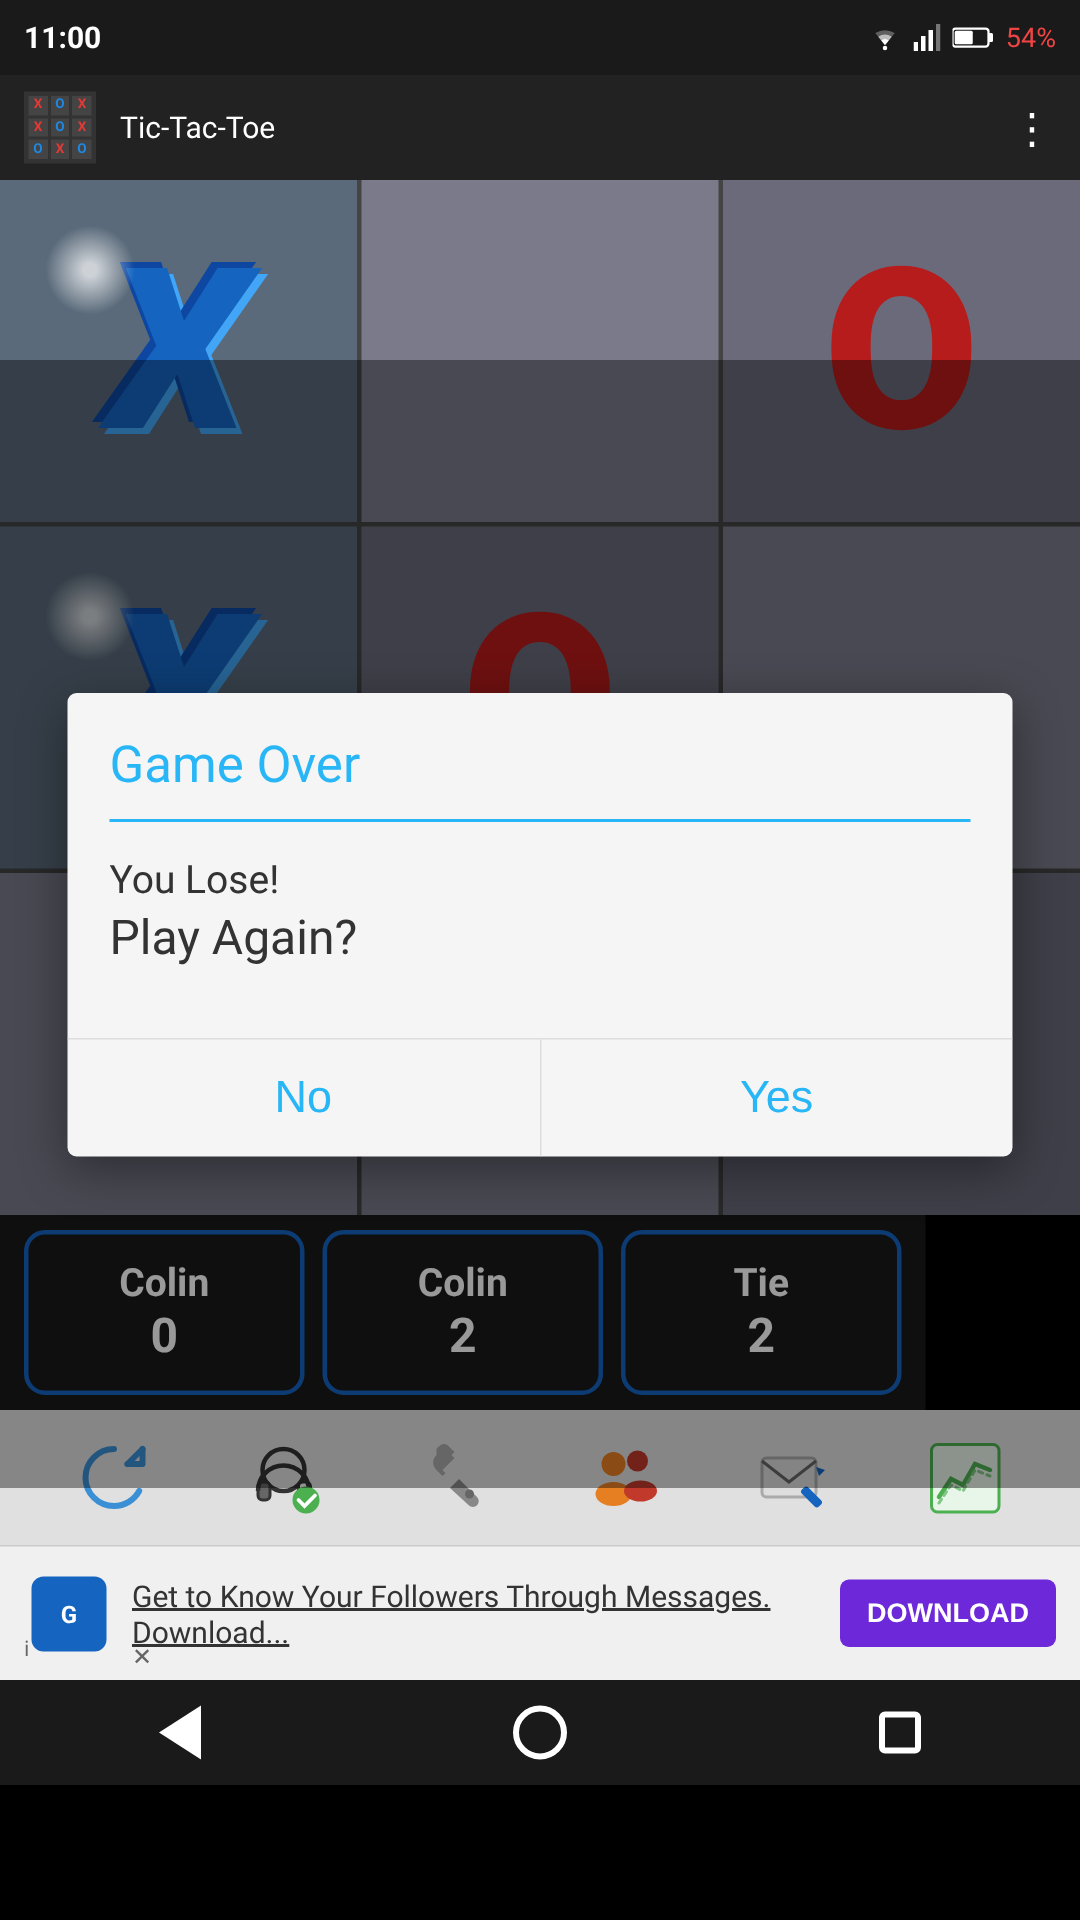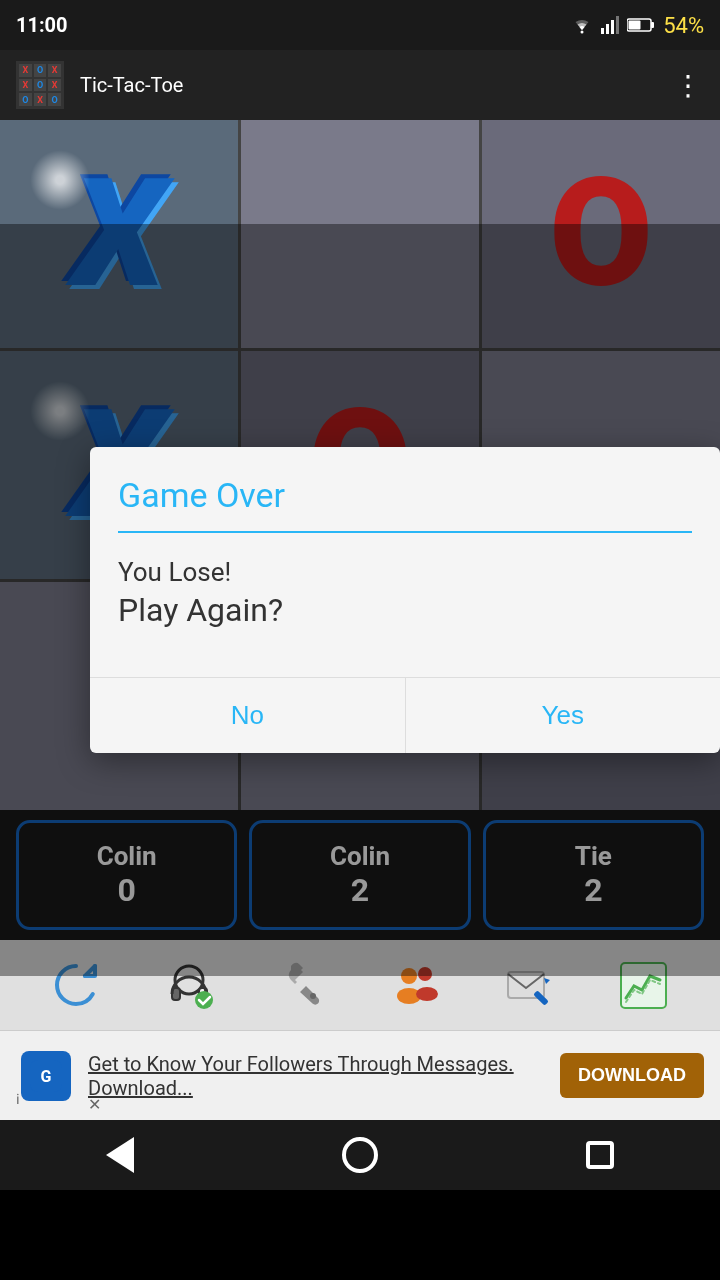--- a/index.html
+++ b/index.html
@@ -29,21 +29,21 @@
       font-size: 20px;
       font-weight: bold;
     }
     .status-icons {
       display: flex;
       align-items: center;
       gap: 8px;
       color: #fff;
       font-size: 16px;
     }
-    .battery-text { font-size: 22px; color: #fde047; }
+    .battery-text { font-size: 18px; color: #ef4444; }
 
     
     .app-bar {
       width: 720px;
       height: 70px;
       background: #222;
       display: flex;
       align-items: center;
       padding: 0 16px;
       position: relative;
@@ -121,28 +121,28 @@
       top: 30px; left: 30px;
       width: 60px; height: 60px;
       background: radial-gradient(circle, #fff 10%, rgba(255,255,255,0) 70%);
       border-radius: 50%;
       opacity: 0.7;
     }
 
     
     .modal-overlay {
       position: absolute;
-      top: 104px;
+      top: 120px;
       left: 0;
       width: 720px;
       height: 752px;
       background: rgba(0,0,0,0.4);
       display: flex;
       align-items: center;
-      justify-content: flex-end;
+      justify-content: center;
       z-index: 100;
     }
     .modal-dialog {
       width: 630px;
       background: #f5f5f5;
       border-radius: 6px;
       overflow: hidden;
       box-shadow: 0 8px 32px rgba(0,0,0,0.4);
     }
     .modal-title {
@@ -170,33 +170,33 @@
     }
     .modal-buttons {
       display: flex;
       border-top: 1px solid #ddd;
       margin-top: 20px;
     }
     .modal-btn {
       flex: 1;
       padding: 22px 0;
       text-align: center;
-      font-size: 26px;
+      font-size: 30px;
       color: #29b6f6;
       background: none;
       border: none;
       cursor: pointer;
     }
     .modal-btn:first-child {
       border-right: 1px solid #ddd;
     }
 
     
     .score-bar {
-      width: 720px;
+      width: 617px;
       height: 130px;
       background: #1a1a1a;
       display: flex;
       align-items: center;
       padding: 10px 16px;
       gap: 12px;
     }
     .score-card {
       flex: 1;
       height: 110px;
@@ -262,21 +262,21 @@
       font-weight: bold;
       flex-shrink: 0;
     }
     .ad-text {
       flex: 1;
       font-size: 20px;
       color: #333;
       text-decoration: underline;
     }
     .ad-download-btn {
-      background: #a16207;
+      background: #6d28d9;
       color: #fff;
       font-size: 18px;
       font-weight: bold;
       padding: 12px 18px;
       border-radius: 6px;
       border: none;
       cursor: pointer;
       white-space: nowrap;
     }
     .ad-wrapper {

